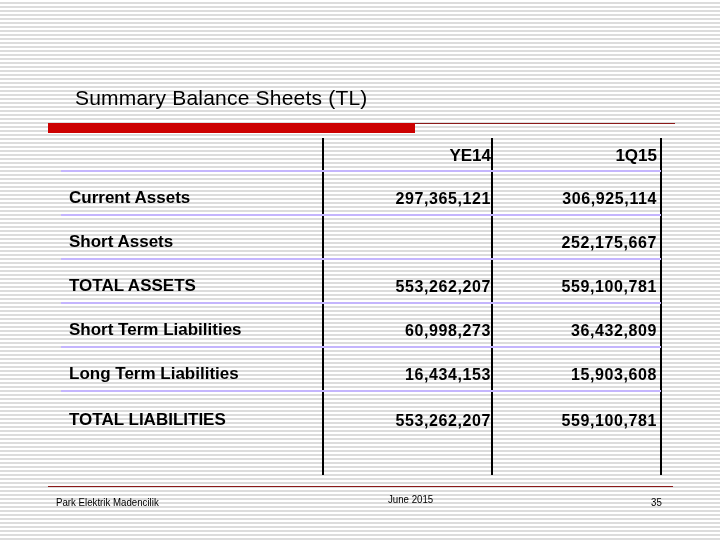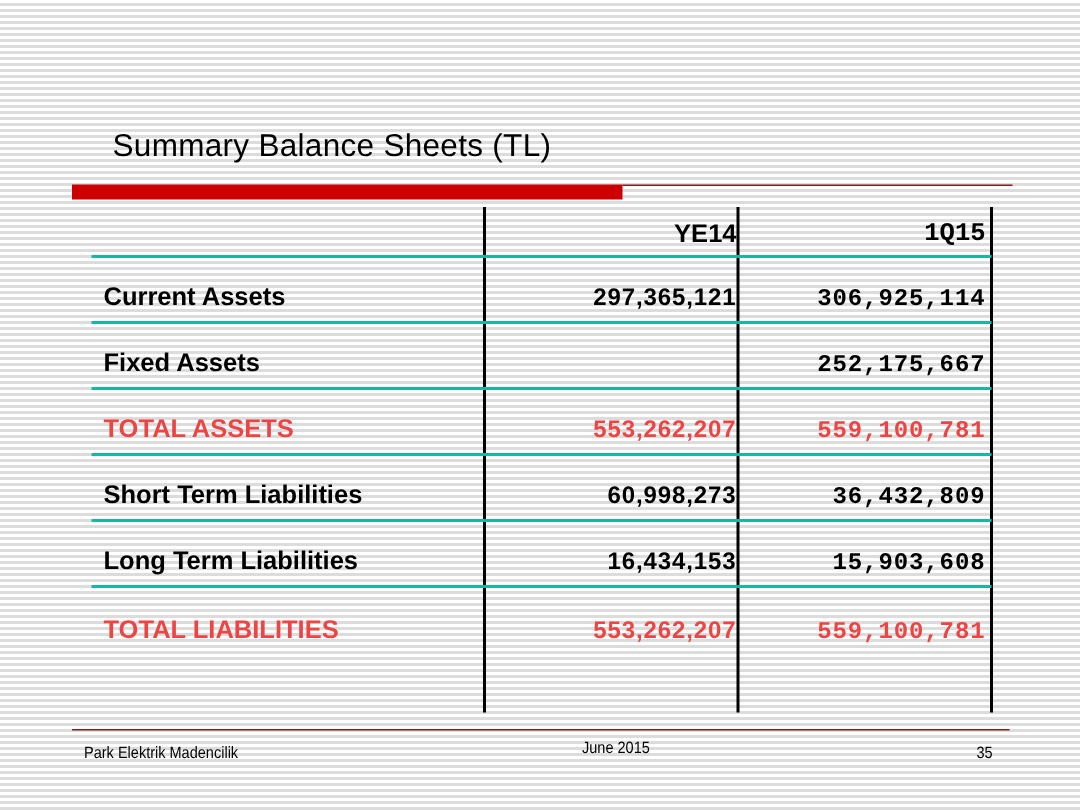--- a/index.html
+++ b/index.html
@@ -56,21 +56,21 @@
     .vline {
       position: absolute;
       width: 2px;
       background: #000;
       top: 138px;
       height: 337px;
     }
     .row {
       position: relative;
       height: 44px;
-      border-bottom: 2px solid #14b8a6;
+      border-bottom: 2px solid #c4b5fd;
       box-sizing: border-box;
     }
     .row.header {
       height: 34px;
     }
     .row.last {
       border-bottom: none;
     }
     .cell-label {
       position: absolute;
@@ -85,24 +85,24 @@
       position: absolute;
       bottom: 6px;
       font-size: 16px;
       font-weight: bold;
       color: #000;
       text-align: right;
       white-space: nowrap;
       letter-spacing: 0.6px;
     }
     .col1 { right: 170px; width: 160px; }
-    .col2 { right: 4px; width: 160px; font-family: Liberation Mono, monospace; }
+    .col2 { right: 4px; width: 160px; }
     .row.header .cell-num { bottom: 4px; font-size: 17px; letter-spacing: 0; }
     .row.total .cell-label,
-    .row.total .cell-num { color: #ef4444; }
+    .row.total .cell-num { color: #000000; }
     .footer-line {
       position: absolute;
       left: 48px;
       top: 486px;
       width: 625px;
       height: 1px;
       background: #8b1a1a;
     }
     .footer-left {
       position: absolute;
@@ -149,21 +149,21 @@
     <span class="cell-num col2">1Q15</span>
   </div>
 
   <div class="row">
     <span class="cell-label">Current Assets</span>
     <span class="cell-num col1">297,365,121</span>
     <span class="cell-num col2">306,925,114</span>
   </div>
 
   <div class="row">
-    <span class="cell-label">Fixed Assets</span>
+    <span class="cell-label">Short Assets</span>
     <span class="cell-num col2">252,175,667</span>
   </div>
 
   <div class="row total">
     <span class="cell-label">TOTAL ASSETS</span>
     <span class="cell-num col1">553,262,207</span>
     <span class="cell-num col2">559,100,781</span>
   </div>
 
   <div class="row">

